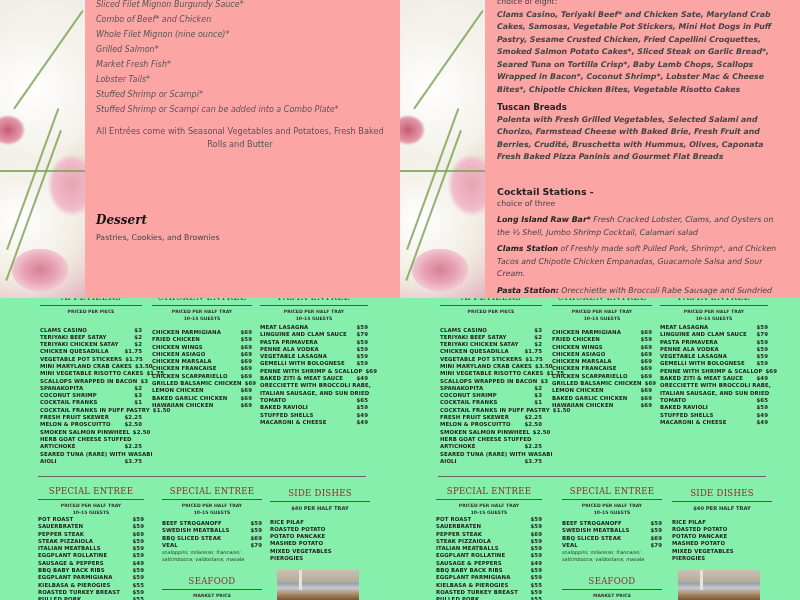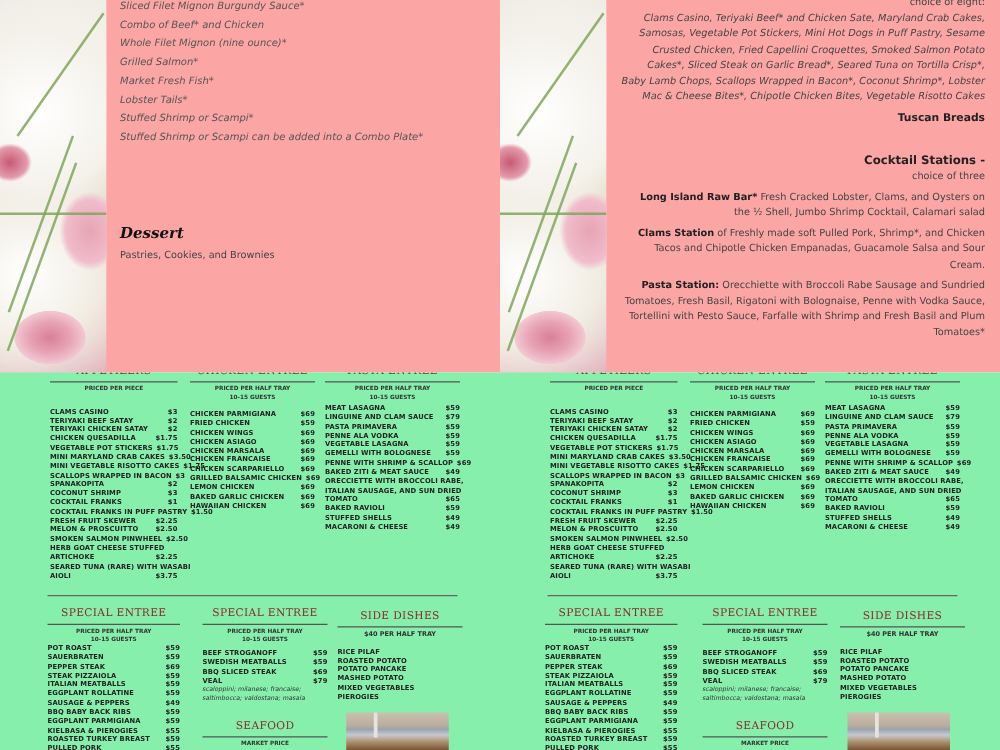--- a/index.html
+++ b/index.html
@@ -1,21 +1,21 @@
 <!DOCTYPE html>
 <html><head>
 <meta charset="utf-8">
 <style>
   * { margin: 0; padding: 0; box-sizing: border-box; }
   html, body { width: 800px; height: 600px; overflow: hidden; background: #fff; }
   body { position: relative; font-family: "DejaVu Sans", sans-serif; color: #333; }
 
   .half { position: absolute; top: 0; width: 400px; height: 298px; overflow: hidden; background: #fca5a5; }
   .half.left { left: 0; }
-  .half.right { left: 400px; text-align: right; }
+  .half.right { left: 400px; }
 
   .floral {
     position: absolute; left: 0; top: 0; width: 85px; height: 298px;
     background:
       radial-gradient(ellipse 40px 30px at 40px 270px, #d98098 0%, #e7a2b4 40%, #f2c8d3 70%, transparent 72%),
       radial-gradient(ellipse 35px 45px at 72px 185px, #e7a4b4 0%, #f0bccb 55%, transparent 70%),
       radial-gradient(ellipse 25px 22px at 8px 130px, #c75a73 0%, #e39aac 55%, transparent 70%),
       radial-gradient(circle at 30px 90px, #ffffff 0%, #f4f1ea 30%, transparent 50%),
       radial-gradient(circle at 55px 60px, #fbfaf5 0%, transparent 35%),
       radial-gradient(circle at 20px 220px, #ffffff 0%, #f1ede3 25%, transparent 45%),
@@ -26,24 +26,24 @@
   .content { position: absolute; left: 96px; right: 10px; top: 0; }
   .left .content { font-size: 8px; line-height: 15px; color: #555; }
   .left .entrees { font-style: italic; margin-top: -3px; }
   .left .entrees div { height: 15px; white-space: nowrap; }
   .left .note { text-align: center; margin-top: 8px; line-height: 13px; font-size: 8.2px; color: #555; padding-right: 6px; }
   .left .dessert-title { margin-top: 62px; font-family: "DejaVu Serif", serif; font-style: italic; font-weight: bold; font-size: 12px; color: #111; }
   .left .dessert-text { font-size: 7.8px; margin-top: 2px; color: #444; }
 
   .right .content { font-size: 7.8px; line-height: 12.5px; color: #333; left: 97px; right: 12px; }
   .right .choice8 { margin-top: -4px; color: #444; }
-  .right .ital { font-style: italic; color: #444; }
+  .right .ital { font-style: italic; color: #444; font-weight: bold; }
   .right .sec-title { font-weight: bold; font-size: 8.6px; margin-top: 5px; color: #222; }
   .right .cocktail-title { font-weight: bold; font-size: 9.4px; margin-top: 21px; color: #222; line-height: 13px; }
-  .right .station { margin-top: 4px; color: #444; }
+  .right .station { font-style: italic; margin-top: 4px; color: #444; }
   .right .station b { color: #222; }
 
   .menu-bottom { position: absolute; top: 298px; width: 400px; height: 302px; overflow: hidden; background: #86efac; }
   .menu-bottom.left { left: 0; }
   .menu-bottom.right { left: 400px; }
 
   .col { position: absolute; font-family: "DejaVu Sans", sans-serif; color: #222; }
   .col .heading { font-family: "DejaVu Serif", serif; color: #8b2a2a; text-align: center; font-size: 8.5px; letter-spacing: .3px; height: 10px; line-height: 10px; }
   .col .heading.cut { margin-top: -6px; }
   .col .rule { height: 1px; background: #555; margin: 3px 0 3px; }
@@ -74,36 +74,38 @@
     <div class="entrees">
       <div>Sliced Filet Mignon Burgundy Sauce*</div>
       <div>Combo of Beef* and Chicken</div>
       <div>Whole Filet Mignon (nine ounce)*</div>
       <div>Grilled Salmon*</div>
       <div>Market Fresh Fish*</div>
       <div>Lobster Tails*</div>
       <div>Stuffed Shrimp or Scampi*</div>
       <div>Stuffed Shrimp or Scampi can be added into a Combo Plate*</div>
     </div>
+    <div class="note">All Entrées come with Seasonal Vegetables and Potatoes, Fresh Baked Rolls and Butter</div>
     <div class="dessert-title">Dessert</div>
     <div class="dessert-text">Pastries,  Cookies, and Brownies</div>
   </div>
 </div>
 
 <div class="half right">
   <div class="floral">
     <div class="stem" style="left:8px;top:250px;height:150px;transform:rotate(-160deg);"></div>
     <div class="stem" style="left:82px;top:10px;height:120px;transform:rotate(35deg);"></div>
     <div class="stem" style="left:0;top:170px;width:85px;height:2px;transform:none;"></div>
     <div class="stem" style="left:60px;top:130px;height:160px;transform:rotate(20deg);"></div>
   </div>
   <div class="content">
     <div class="choice8">choice of eight:</div>
     <div class="ital">Clams Casino, Teriyaki Beef* and Chicken Sate, Maryland Crab Cakes, Samosas, Vegetable Pot Stickers, Mini Hot Dogs in Puff Pastry, Sesame Crusted Chicken, Fried Capellini Croquettes, Smoked Salmon Potato Cakes*, Sliced Steak on Garlic Bread*, Seared Tuna on Tortilla Crisp*, Baby Lamb Chops, Scallops Wrapped in Bacon*, Coconut Shrimp*, Lobster Mac &amp; Cheese Bites*, Chipotle Chicken Bites, Vegetable Risotto Cakes</div>
     <div class="sec-title">Tuscan Breads</div>
+    <div class="ital">Polenta with Fresh Grilled Vegetables, Selected Salami and Chorizo, Farmstead Cheese with Baked Brie, Fresh Fruit and Berries, Crudité, Bruschetta with Hummus, Olives, Caponata Fresh Baked Pizza Paninis and Gourmet Flat Breads</div>
     <div class="cocktail-title">Cocktail Stations -</div>
     <div style="color:#444;">choice of three</div>
     <div class="station"><b>Long Island Raw Bar*</b><span> Fresh Cracked Lobster, Clams, and Oysters on the ½ Shell, Jumbo Shrimp Cocktail, Calamari salad</span></div>
     <div class="station"><b>Clams Station</b><span> of Freshly made soft Pulled Pork, Shrimp*, and Chicken Tacos and Chipotle Chicken Empanadas, Guacamole Salsa and Sour Cream.</span></div>
     <div class="station"><b>Pasta Station:</b><span> Orecchiette with Broccoli Rabe Sausage and Sundried Tomatoes, Fresh Basil, Rigatoni with Bolognaise, Penne with Vodka Sauce, Tortellini with Pesto Sauce, Farfalle with Shrimp and Fresh Basil and Plum Tomatoes*</span></div>
 
   </div>
 </div>
 
 <div class="menu-bottom left">

